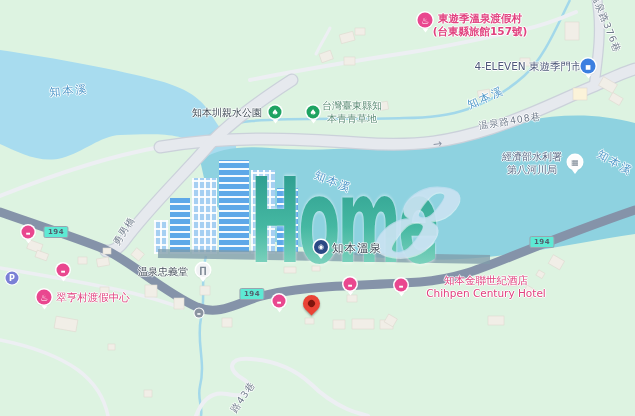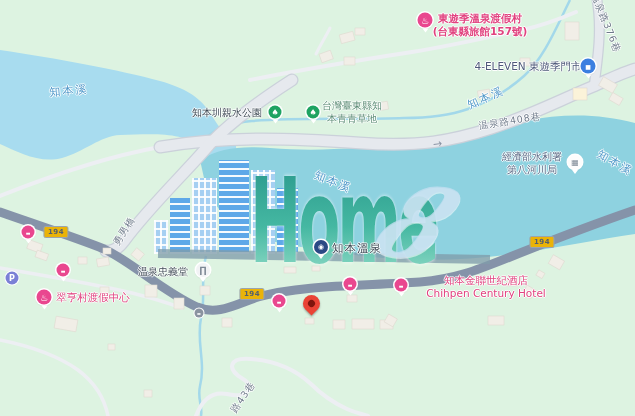--- a/index.html
+++ b/index.html
@@ -44,21 +44,21 @@
   .micon.store{width:15px;height:15px;background:#3C7FE0;font-size:6px;}
   .micon.gov{width:14px;height:14px;background:#FDFDFD;color:#7C8794;font-size:8px;}
   .micon.temple{width:14px;height:14px;background:#F2F3F5;color:#7C8794;font-size:9px;}
   .micon.attraction{width:14px;height:14px;background:#2B4A85;font-size:7px;}
   .micon.parking{width:13px;height:13px;background:#7B80D6;font-size:8px;box-shadow:0 0 0 1px #fff;}
   .micon.parking::after,.micon.bus::after{display:none;}
   .micon.bus{width:9px;height:9px;background:#8A93A0;font-size:4px;box-shadow:0 0 0 1px #fff;}
   
   .badge{
     position:absolute;z-index:9;transform:translate(-50%,-50%);
-    background:#eab308;border:1px solid #9AA4B0;border-radius:2px;
+    background:#5eead4;border:1px solid #9AA4B0;border-radius:2px;
     color:#53606E;font-size:7px;font-weight:bold;line-height:1;
     padding:1.5px 3.5px;letter-spacing:.5px;
   }
   
   #dest-pin{position:absolute;z-index:12;width:17px;height:17px;
     background:#EA4335;border-radius:50% 50% 50% 0;
     transform:rotate(-45deg);box-shadow:-1px 1px 2px rgba(0,0,0,.3);}
   #dest-pin::after{content:"";position:absolute;left:5px;top:5px;width:7px;height:7px;
     border-radius:50%;background:#7E150D;}
   

